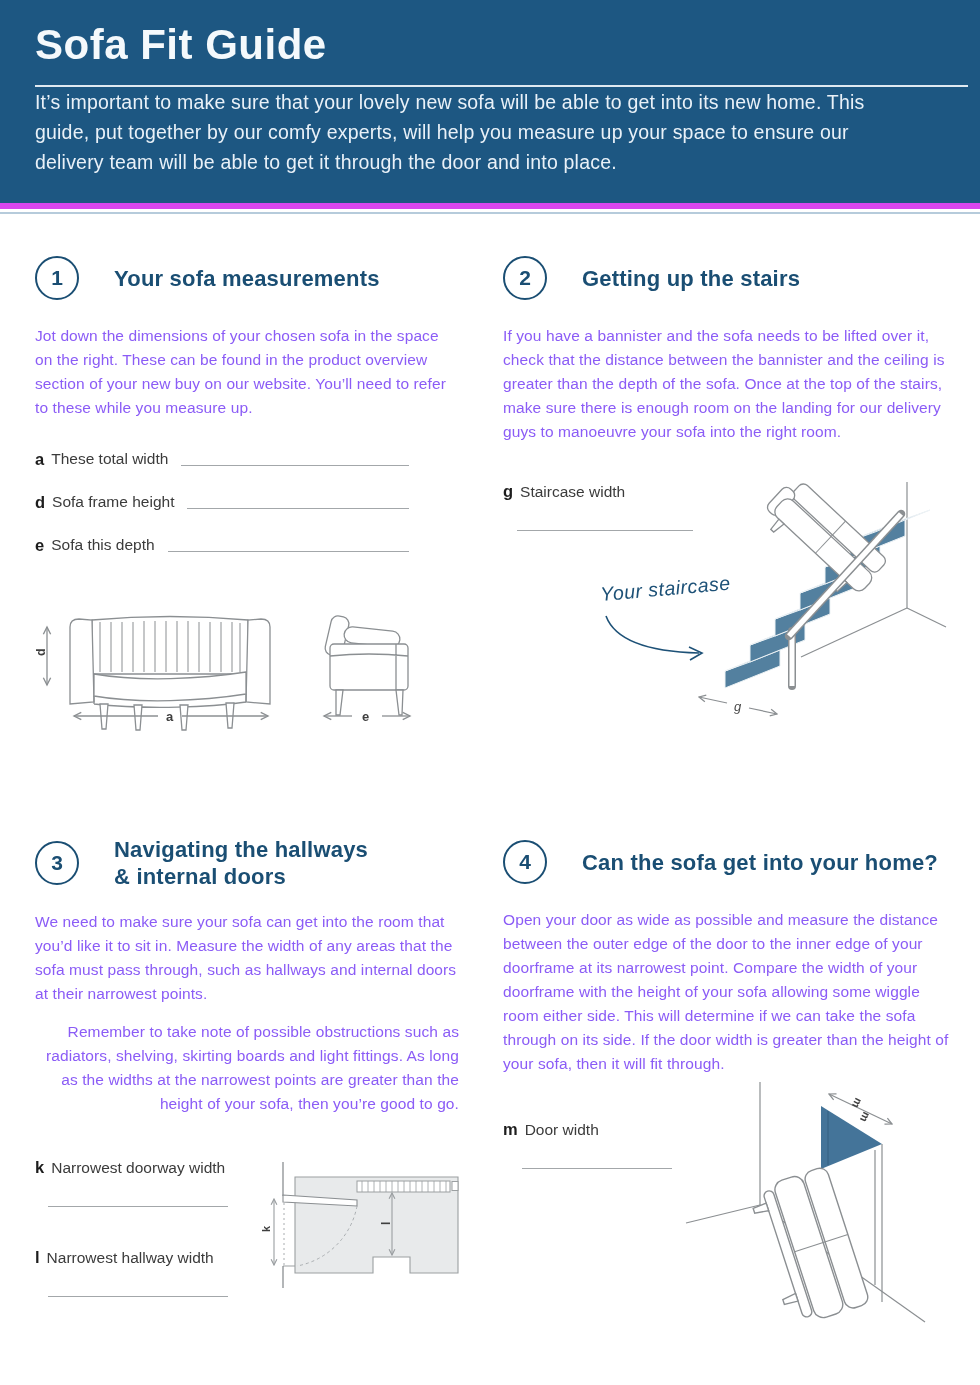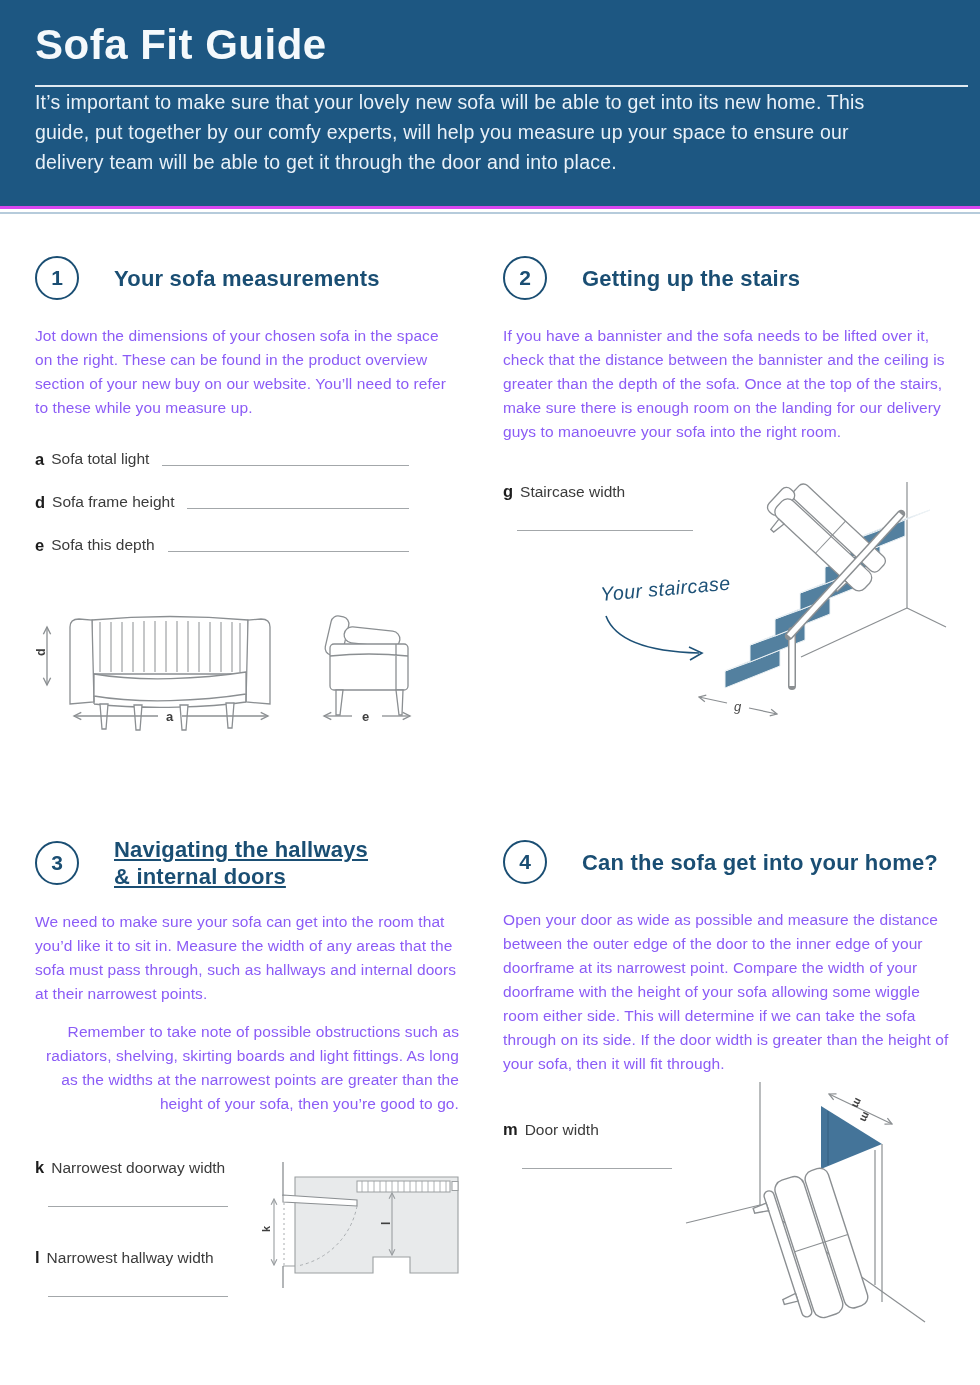--- a/index.html
+++ b/index.html
@@ -4,41 +4,41 @@
 <style>
   * { margin:0; padding:0; box-sizing:border-box; }
   html,body { background:#ffffff; }
   .page {
     position:relative; width:980px; height:1385px; background:#fff;
     font-family:"Liberation Sans", sans-serif; overflow:hidden;
   }
   
   .header {
     position:absolute; left:0; top:0; width:980px; height:209px;
-    background:#1d5782; border-bottom:3px solid #d946ef;
+    background:#1d5782; border-bottom:6px solid #d946ef;
     padding:20px 12px 0 35px; color:#fff;
   }
   .header-shadow { position:absolute; left:0; top:212px; width:980px; height:2px; background:#b6cbdb; }
   .page-title { font-size:42px; font-weight:bold; letter-spacing:.5px; line-height:50px; color:#f4f9fc; }
   .title-rule { height:2px; background:#dfe9f1; margin-top:15px; }
   .intro { padding-right:62px; font-size:19.5px; line-height:30px; color:#e9f1f8; letter-spacing:.2px; }
   
   .section { position:absolute; }
   .s1 { left:35px;  top:256px; width:424px; }
   .s2 { left:503px; top:256px; width:447px; }
   .s3 { left:35px;  top:836px; width:424px; }
   .s4 { left:503px; top:840px; width:452px; }
   .sec-head { display:flex; align-items:center; gap:16px; color:#1a4e73; }
   .num-circle {
     flex:none; width:44px; height:44px; border:2.5px solid #1a4e73; border-radius:50%;
     display:flex; align-items:center; justify-content:center;
     font-size:21px; font-weight:bold;
   }
   .sec-title { font-size:22px; font-weight:bold; line-height:27px; letter-spacing:.2px;margin-left:19px; }
-  .sec-title span { display:block;text-decoration:underline; }
+  .sec-title span { display:block; }
   .body-text { font-size:15.5px; line-height:24px; color:#8b5cf6; letter-spacing:.1px; }
   .s1 .sec-head, .s2 .sec-head { margin-bottom:24px; }
   .s3 .sec-head { margin-bottom:20px; }
   .s4 .sec-head { margin-bottom:24px; }
   .body-text + .body-text { margin-top:14px;text-align:right; }
   
   .inline-fields { margin-top:28px; width:374px; }
   .inline-field { display:flex; align-items:flex-end; margin-bottom:21px; }
   .f-letter { font-weight:bold; font-size:16.5px; color:#1d1d1d; margin-right:7px; line-height:22px; }
   .f-label  { font-size:15.5px; color:#3b3b3b; line-height:22px; white-space:nowrap; }
@@ -78,21 +78,21 @@
       <div class="num-circle">
           <span>1</span>
         </div>
       <div class="sec-title">Your sofa measurements</div>
     </div>
     <p class="body-text">Jot down the dimensions of your chosen sofa in the space on the right. These can be found in the product overview section of your new buy on our website. You’ll need to refer to these while you measure up.</p>
 
     <div class="inline-fields">
       <div class="inline-field">
         <span class="f-letter">a</span>
-        <span class="f-label">Sofa total light</span>
+        <span class="f-label">These total width</span>
         <span class="f-line"></span>
       </div>
       <div class="inline-field">
         <span class="f-letter">d</span>
         <span class="f-label">Sofa frame height</span>
         <span class="f-line"></span>
       </div>
       <div class="inline-field">
         <span class="f-letter">e</span>
         <span class="f-label">Sofa this depth</span>

